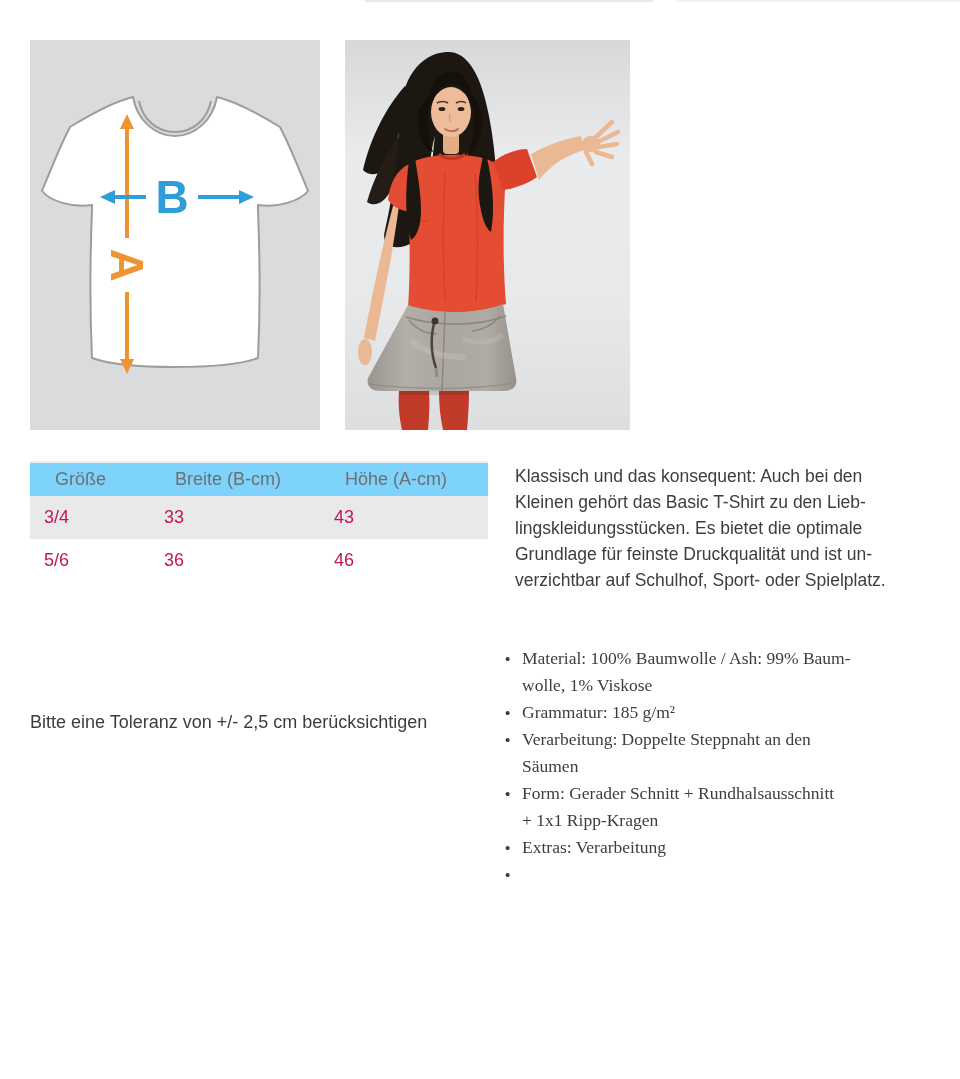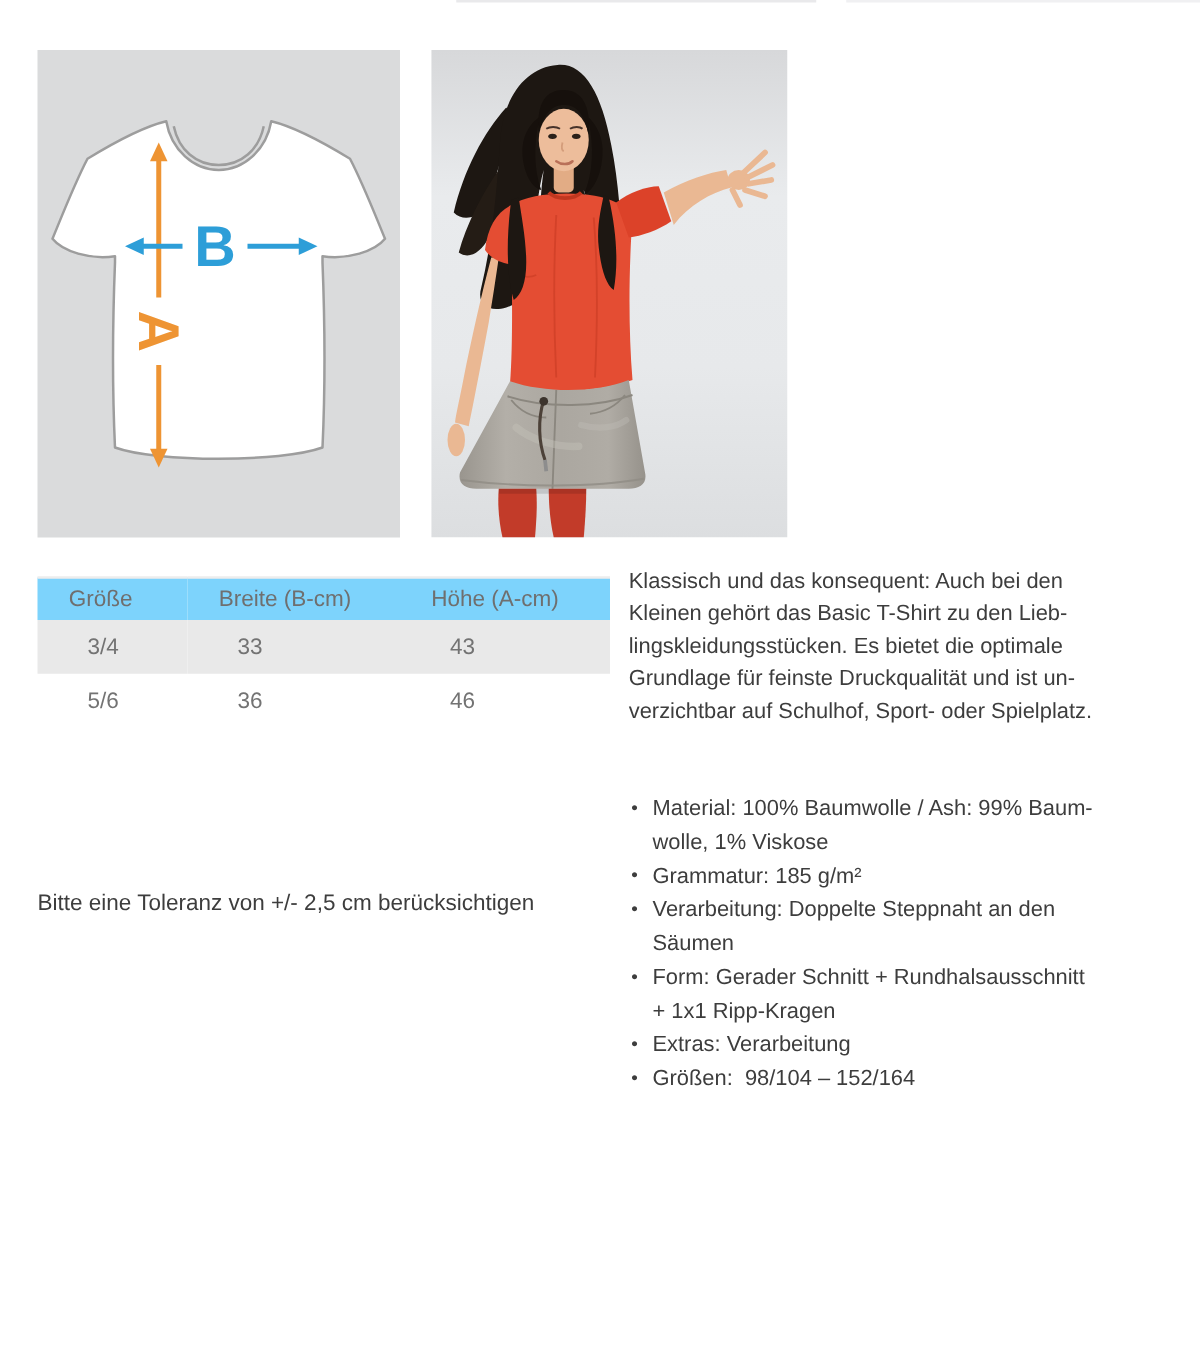--- a/index.html
+++ b/index.html
@@ -11,31 +11,31 @@
 
   .panel{position:absolute;top:40px;}
   .diagram-panel{left:30px;width:290px;height:390px;background:#dadbdc;}
   .photo-panel{left:345px;width:285px;height:390px;}
   .panel svg{display:block;}
 
   .size-table{position:absolute;left:30px;top:461px;width:458px;border-collapse:collapse;
               table-layout:fixed;font-size:18px;}
   .size-table th{font-weight:normal;color:#6f6f6f;text-align:left;height:33px;
                  padding:0 0 0 25px;background:#7dd3fc;border-top:2px solid #ededed;}
-  .size-table td{color:#737373;height:43px;padding:0 0 0 40px;}
+  .size-table td{color:#be185d;height:43px;padding:0 0 0 14px;}
   .size-table tr.striped td{background:#e9e9e9;}
 
   .note{position:absolute;left:30px;top:712px;margin:0;font-size:18px;color:#3d3d3d;}
 
   .right-col{position:absolute;left:503px;top:451px;width:440px;color:#3d3d3d;}
-  .intro{margin:0;font-size:17.5px;line-height:26px;white-space:pre-line;}
+  .intro{margin:12px;font-size:17.5px;line-height:26px;white-space:pre-line;}
   .specs{list-style:none;margin:52px 0 0 0;padding:0;font-size:17.5px;line-height:27px;}
   .specs li{display:flex;align-items:flex-start;}
   .specs .dot{flex:0 0 17px;width:17px;padding-left:2px;font-size:15px;line-height:27px;}
-  .specs .spec-text{white-space:pre-wrap;}
+  .specs .spec-text{white-space:pre-wrap;font-family:Liberation Serif, serif;}
 </style>
 </head>
 <body>
 
 <div class="page">
 
   <div class="top-line seg1"></div>
   <div class="top-line seg2"></div>
 
   <div class="panel diagram-panel">
@@ -224,18 +224,17 @@
         <span class="dot">•</span>
         <span class="spec-text">Form: Gerader Schnitt + Rundhalsausschnitt
 + 1x1 Ripp-Kragen</span>
       </li>
       <li>
         <span class="dot">•</span>
         <span class="spec-text">Extras: Verarbeitung</span>
       </li>
       <li>
         <span class="dot">•</span>
-        <span class="spec-text">Größen:  98/104 – 152/164</span>
       </li>
     </ul>
   </div>
 
 </div>
 
 </body></html>

